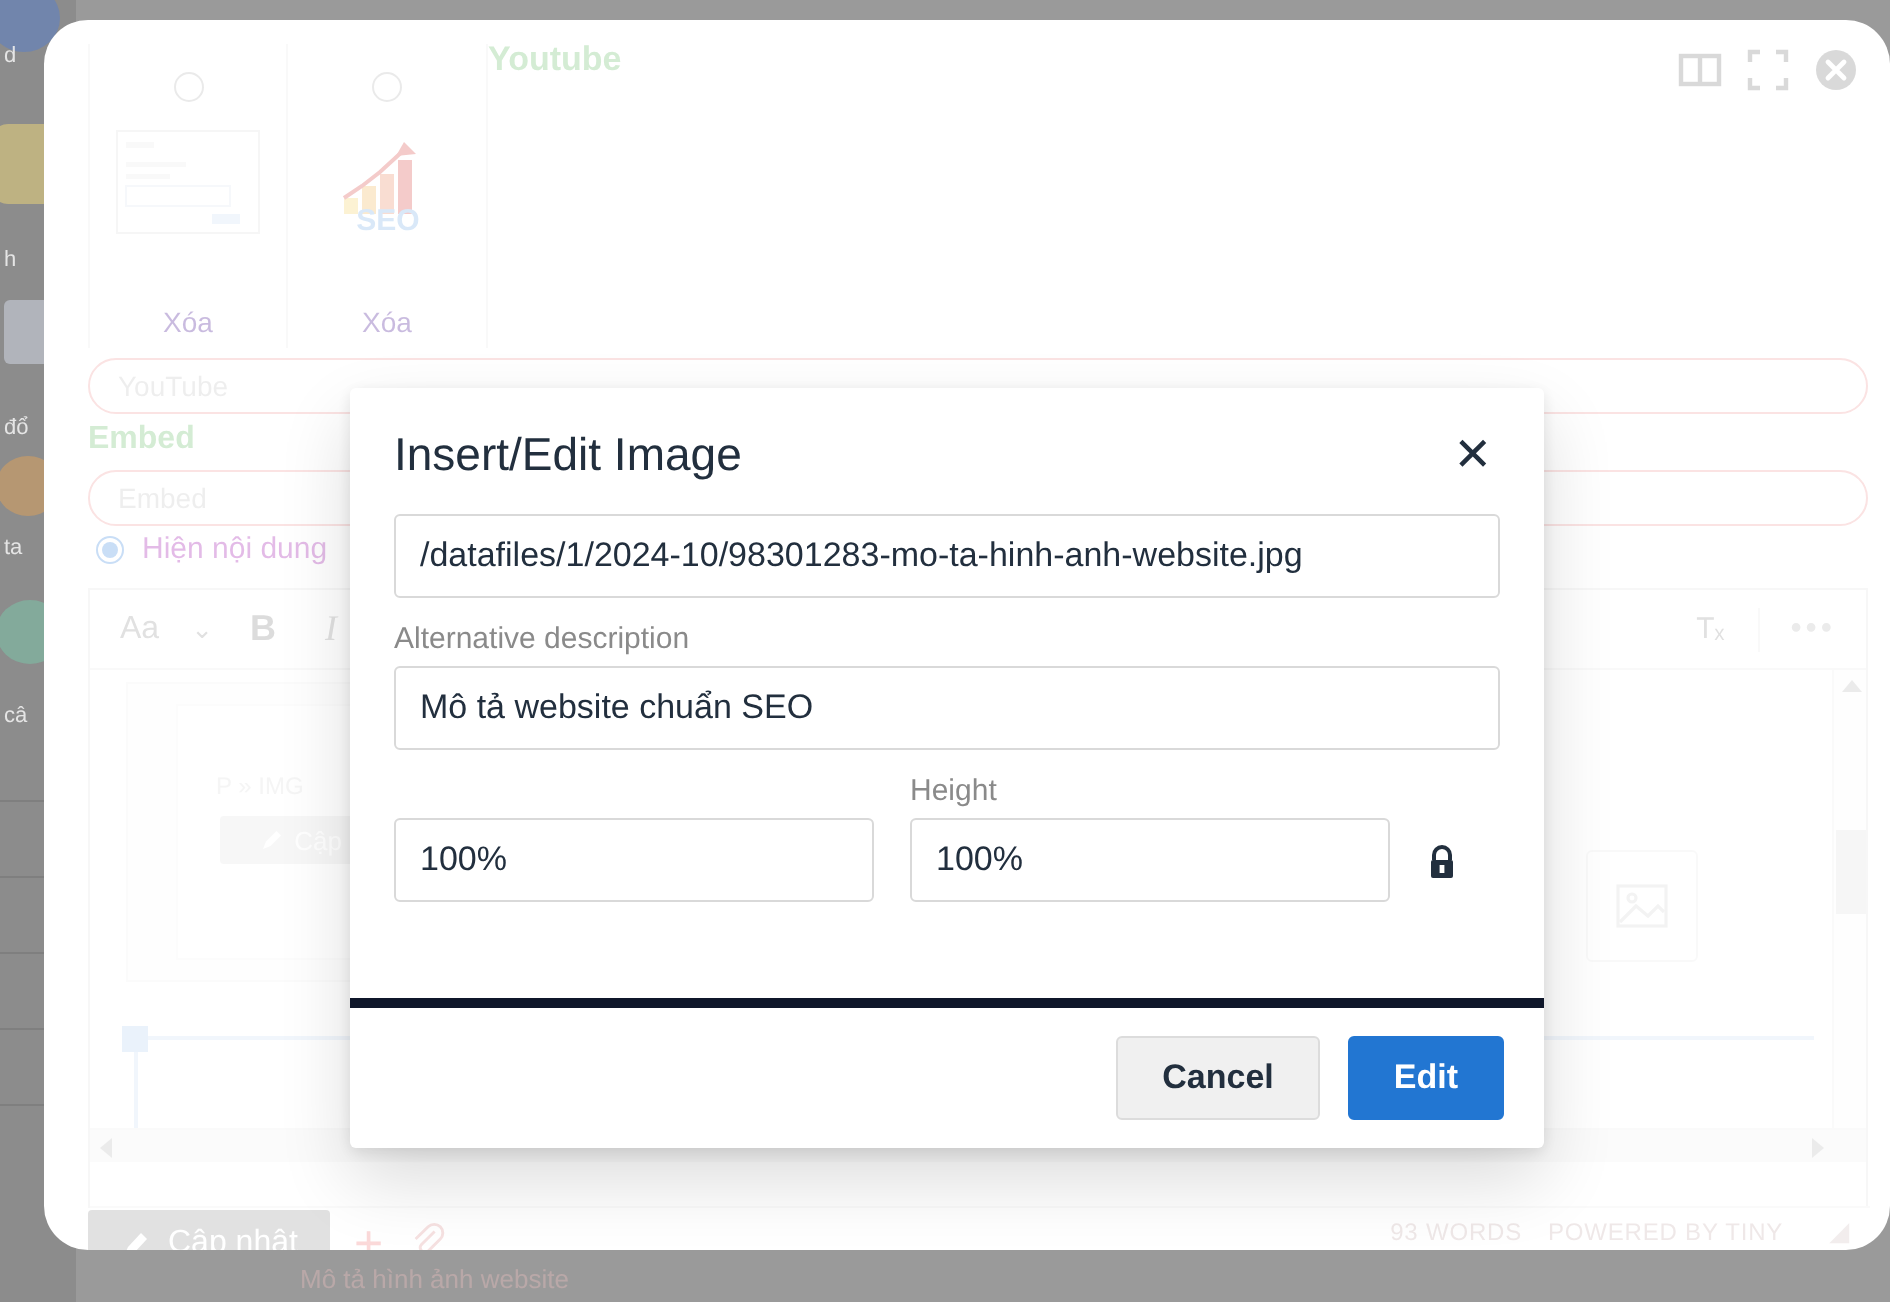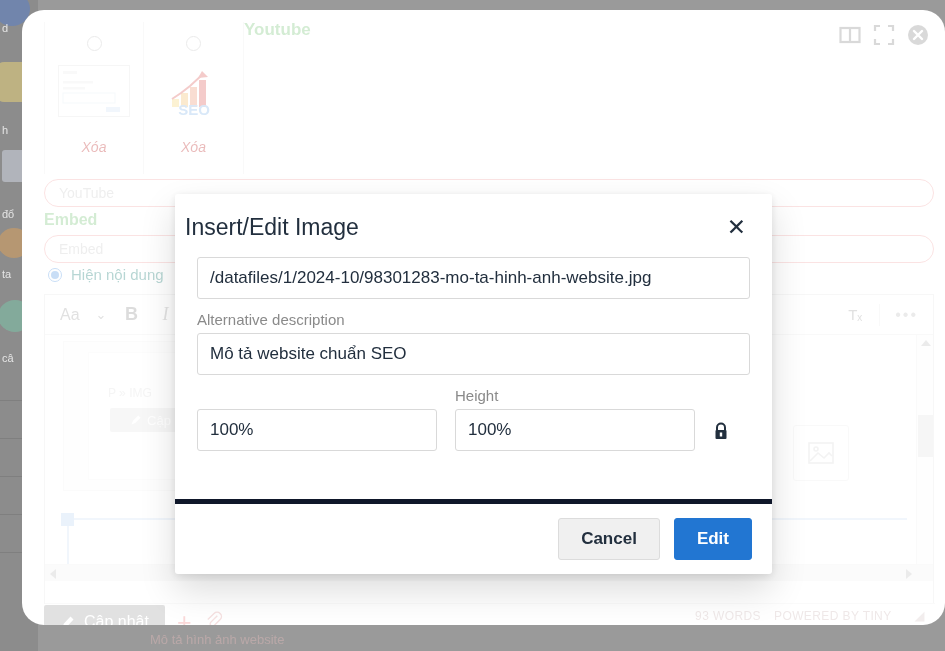--- a/index.html
+++ b/index.html
@@ -65,21 +65,21 @@
     border-right: 1px solid #e9e9e9;
     display: flex; flex-direction: column; align-items: center;
     padding-top: 14px;
   }
   .thumb-cell:first-child { border-left: 1px solid #e9e9e9; }
   .radio-circle {
     width: 15px; height: 15px; border: 1px solid #b9b9b9; border-radius: 50%;
     background: #fff; margin-bottom: 14px;
   }
   .thumb-img { width: 72px; height: 52px; display: block; }
-  .thumb-del { margin-top: 22px; font-size: 14px; color: #b91c1c; font-style: italic; }
+  .thumb-del { margin-top: 36px; font-size: 14px; color: #4c1d95; }
 
   .yt-title {
     position: absolute; left: 222px; top: 10px;
     font-size: 17px; font-weight: bold; color: #6ec06e;
   }
   .field-input {
     position: absolute; left: 22px; width: 890px; height: 28px;
     border: 1px solid #f0a0a0; border-radius: 14px;
     font-size: 14px; color: #c7c7c7; display: flex; align-items: center;
     padding: 0 14px; background: #fff;
@@ -87,21 +87,21 @@
   .yt-input { top: 169px; }
   .embed-label {
     position: absolute; left: 22px; top: 201px;
     font-size: 16px; font-weight: bold; color: #6ec06e;
   }
   .embed-input { top: 225px; }
 
   .radio-row {
     position: absolute; left: 26px; top: 256px;
     display: flex; align-items: center; gap: 9px;
-    font-size: 15px; color: #0f766e; text-align: right;
+    font-size: 15px; color: #a21caf; text-align: right;
   }
   .radio-on {
     width: 14px; height: 14px; border-radius: 50%;
     border: 1px solid #4a90e2; background: #fff;
     display: flex; align-items: center; justify-content: center;
   }
   .radio-on::after {
     content: ""; width: 8px; height: 8px; border-radius: 50%; background: #4a90e2;
   }
 
@@ -218,21 +218,21 @@
     position: absolute; left: 175px; top: 194px;
     width: 597px; height: 380px;
     background: #fff;
     border-radius: 3px;
     box-shadow: 0 16px 36px rgba(0,0,0,.14), 0 2px 8px rgba(0,0,0,.10);
     display: flex; flex-direction: column;
     z-index: 20;
   }
   .dlg-head {
     display: flex; align-items: flex-start; justify-content: space-between;
-    padding: 20px 22px 6px 10px;
+    padding: 20px 22px 6px 22px;
   }
   .dlg-title { font-size: 23px; color: #222f3e; font-weight: normal; }
   .dlg-close {
     background: none; border: none; font-size: 23px; color: #222f3e;
     line-height: 1; cursor: pointer; padding: 2px 4px;
     font-family: "Liberation Sans", sans-serif;
   }
   .dlg-body { padding: 10px 22px 0 22px; flex: 1; }
   .fgroup { margin-bottom: 12px; }
   .flabel {

